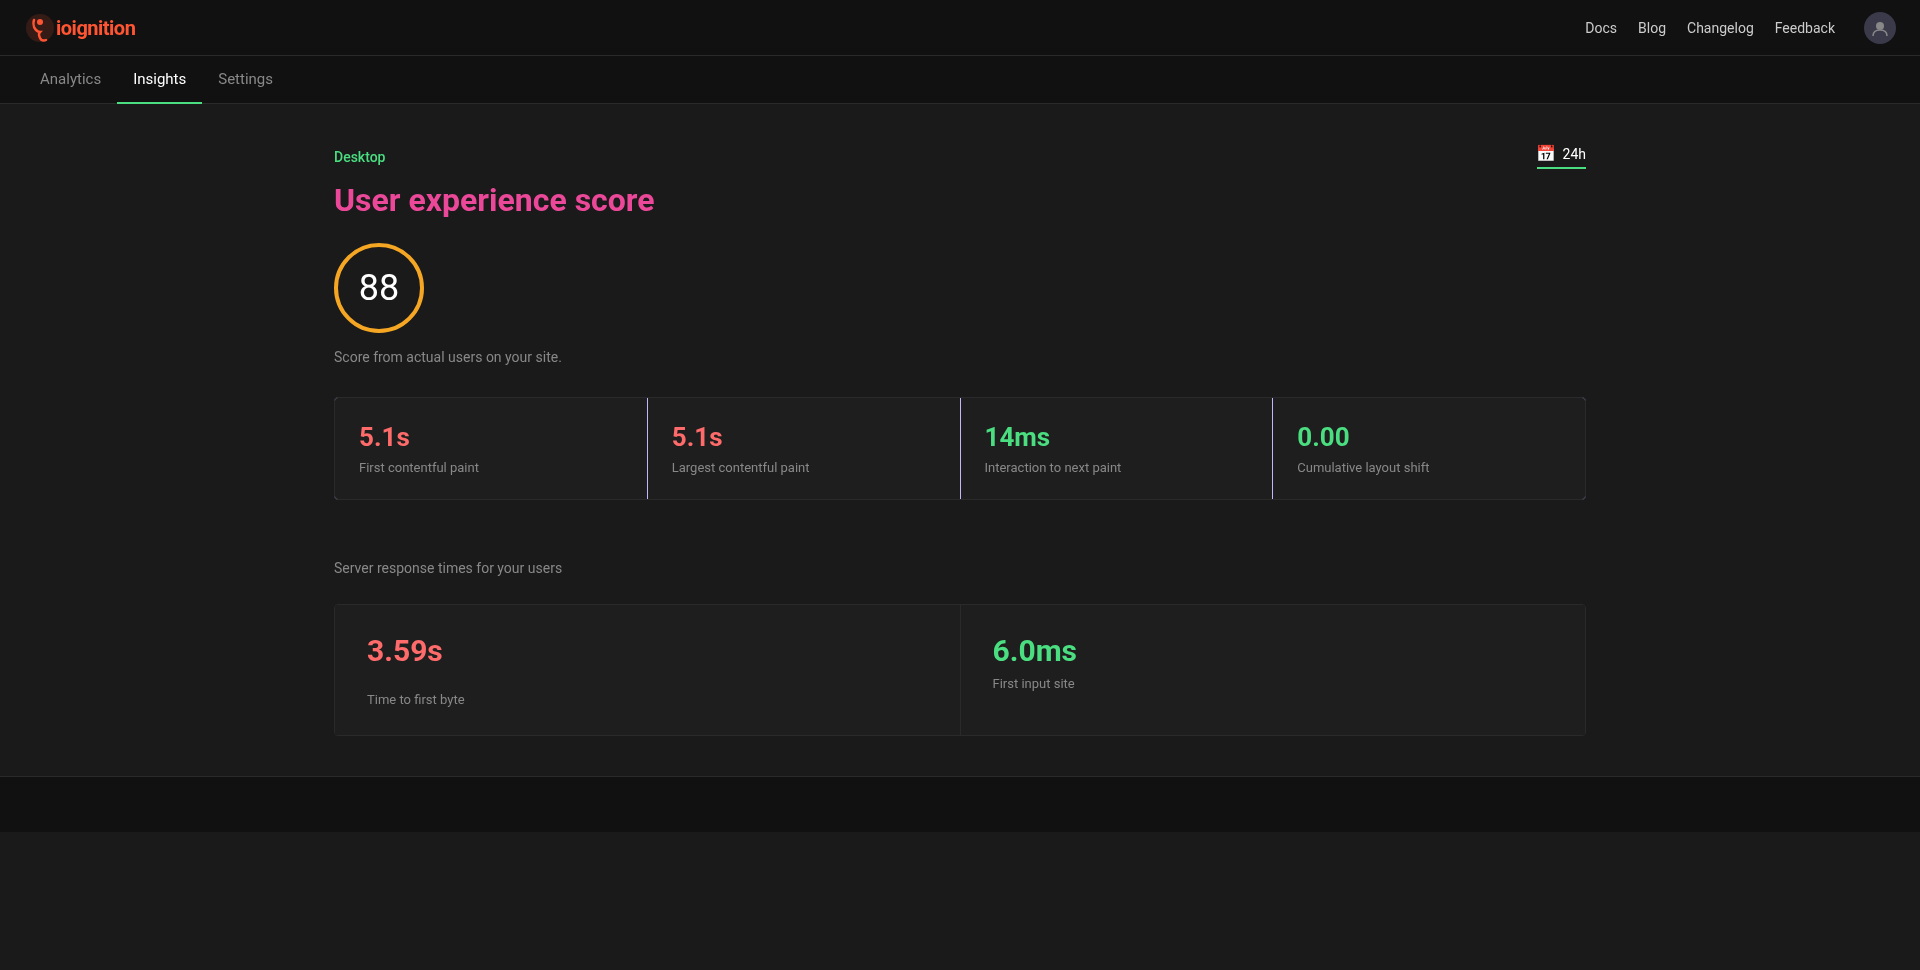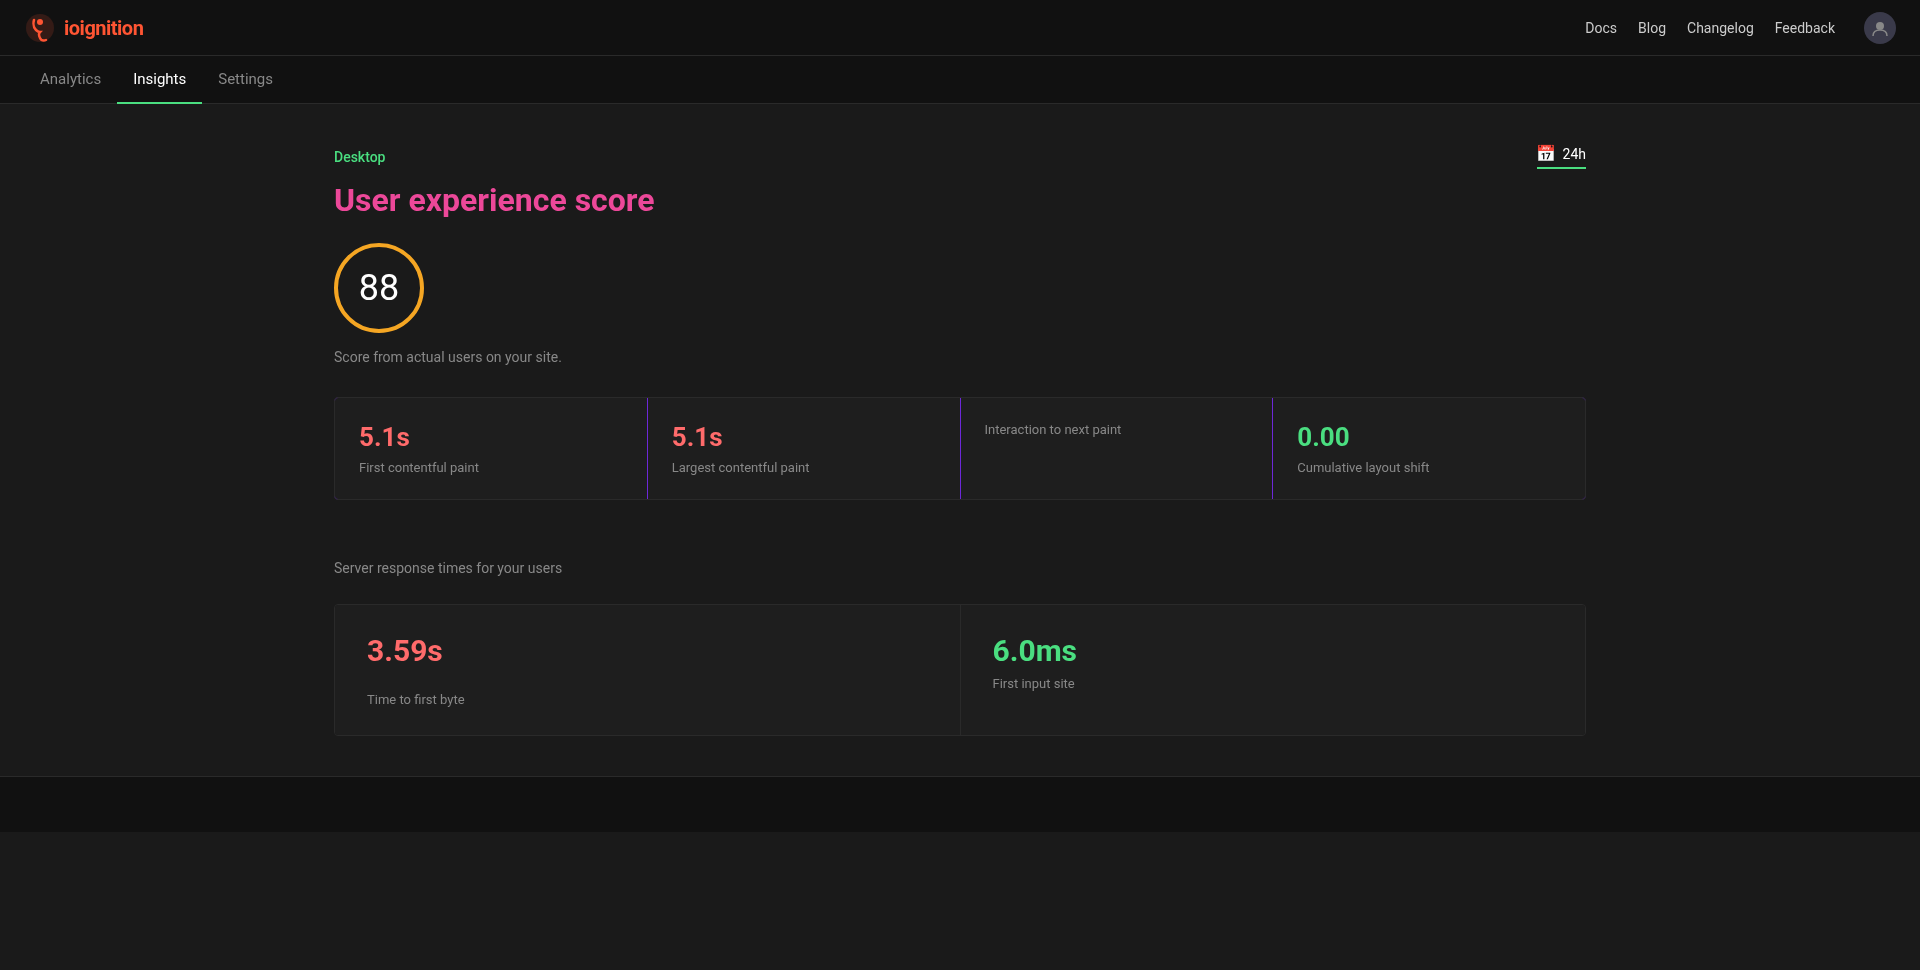--- a/index.html
+++ b/index.html
@@ -17,21 +17,20 @@
       display: flex;
       align-items: center;
       padding: 0 24px;
       height: 56px;
       border-bottom: 1px solid #2a2a2a;
     }
 
     .logo-area {
       display: flex;
       align-items: center;
-      gap: 8px;
       margin-right: auto;
     }
 
     .logo-icon {
       width: 32px;
       height: 32px;
     }
 
     .logo-text {
       color: #ff5533;
@@ -155,21 +154,21 @@
       color: #888888;
       font-size: 14px;
       margin-bottom: 32px;
     }
 
     
     .metrics-grid {
       display: grid;
       grid-template-columns: repeat(4, 1fr);
       gap: 1px;
-      background: #6d28d9;
+      background: #c4b5fd;
       border: 1px solid #2a2a2a;
       border-radius: 4px;
       overflow: hidden;
       margin-bottom: 60px;
     }
 
     .metric-card {
       background: #1e1e1e;
       padding: 24px;
     }
@@ -304,20 +303,21 @@
   <div class="metrics-grid">
     <div class="metric-card">
       <div class="metric-value-red">5.1s</div>
       <div class="metric-label">First contentful paint</div>
     </div>
     <div class="metric-card">
       <div class="metric-value-red">5.1s</div>
       <div class="metric-label">Largest contentful paint</div>
     </div>
     <div class="metric-card">
+      <div class="metric-value-green">14ms</div>
       <div class="metric-label">Interaction to next paint</div>
     </div>
     <div class="metric-card">
       <div class="metric-value-green">0.00</div>
       <div class="metric-label">Cumulative layout shift</div>
     </div>
   </div>
 
   <div>
     <p class="server-subtitle">Server response times for your users</p>

